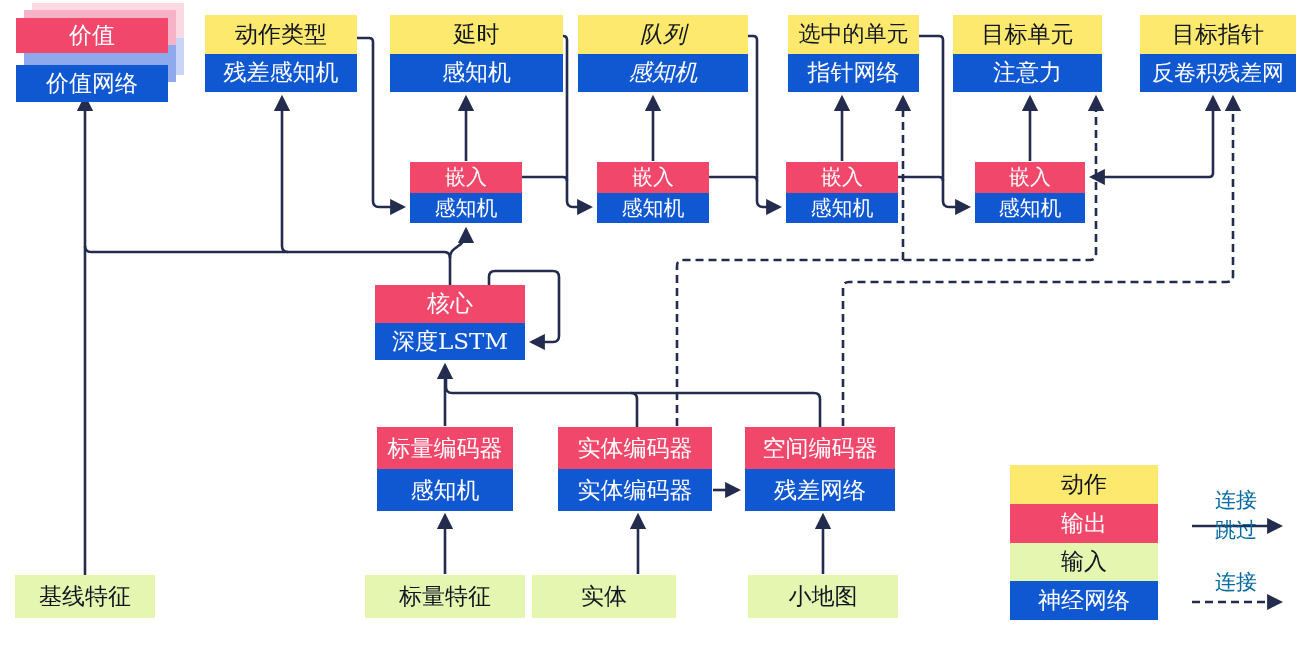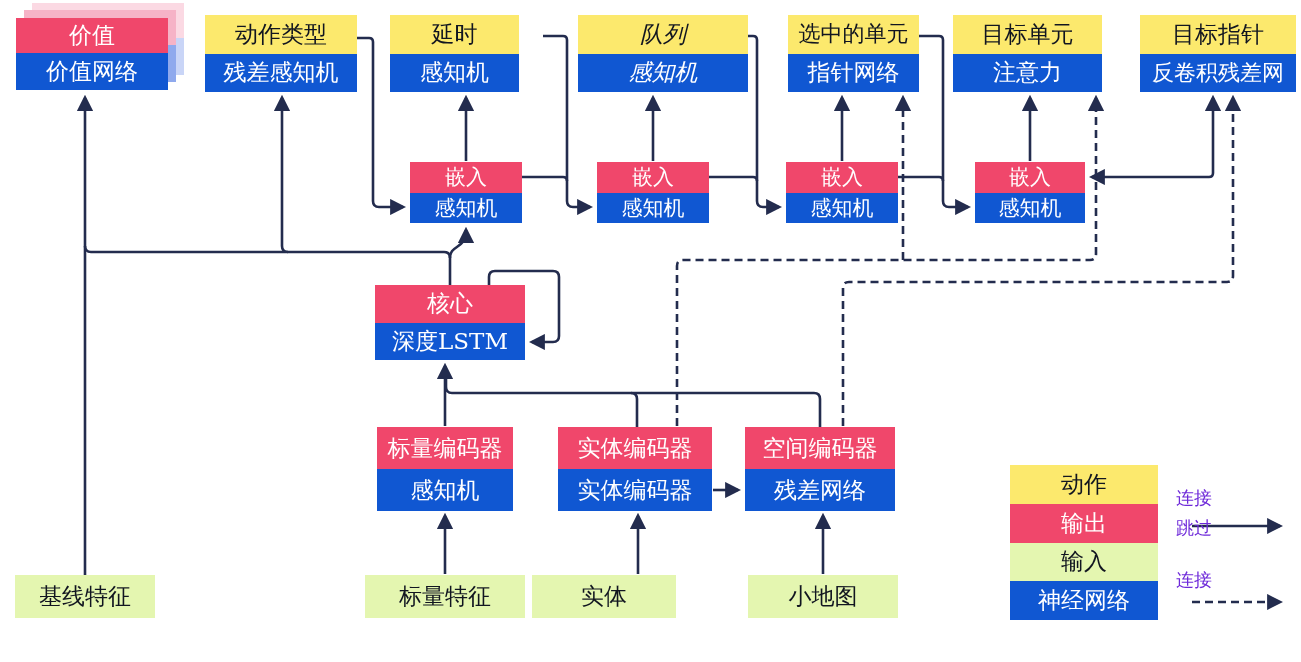--- a/index.html
+++ b/index.html
@@ -25,21 +25,21 @@
   .echo{position:absolute;z-index:0;display:flex;flex-direction:column;}
   .echo div{height:35px;}
   .echo div + div{height:37px;}
   .echo1 .e-top{background:#f6b3c7;}
   .echo1 .e-bot{background:#8fa9ed;}
   .echo2 .e-top{background:#fbd9e3;}
   .echo2 .e-bot{background:#c9d5f7;}
   
   .legend-stack{position:absolute;left:1010px;top:465px;width:148px;z-index:2;display:flex;flex-direction:column;}
   .legend-stack .band{height:38.75px;font-size:23px;}
-  .legend-label{position:absolute;z-index:2;width:120px;font-size:18px;color:#6d28d9;}
+  .legend-label{position:absolute;z-index:2;width:120px;text-align:center;font-size:21px;color:#0369a1;}
 </style>
 </head>
 <body>
 
 <div id="stage">
 
   <div class="echo echo2" style="left:32px;top:3px;width:152px;">
     <div class="e-top"></div>
     <div class="e-bot"></div>
   </div>
@@ -89,29 +89,29 @@
         <path d="M677 426 L677 266 Q677 260 683 260 L1090 260 Q1096 260 1096 254 L1096 98" marker-end="url(#arr)"></path>
         <path d="M903 260 L903 98" marker-end="url(#arr)"></path>
         <path d="M843 426 L843 288 Q843 282 849 282 L1227 282 Q1233 282 1233 276 L1233 98" marker-end="url(#arr)"></path>
         <path d="M1192 602 L1280 602" marker-end="url(#arr)"></path>
       </g>
     </g>
   </svg>
 
   <div class="node row-act" style="left:16px;top:18px;width:152px;">
     <div class="band red" style="height:35px;">价值</div>
-    <div class="band blue" style="height:37px;">价值网络</div>
+    <div class="band blue" style="height:37px;margin-top:12px;">价值网络</div>
   </div>
 
   <div class="node row-act" style="left:205px;top:15px;width:152px;">
     <div class="band yellow">动作类型</div>
     <div class="band blue">残差感知机</div>
   </div>
 
-  <div class="node row-act" style="left:390px;top:15px;width:129px;border-radius:10px;">
+  <div class="node row-act" style="left:390px;top:15px;width:173px;border-radius:10px;">
     <div class="band yellow">延时</div>
     <div class="band blue">感知机</div>
   </div>
 
   <div class="node row-act" style="left:578px;top:15px;width:170px;font-style:italic;">
     <div class="band yellow">队列</div>
     <div class="band blue">感知机</div>
   </div>
 
   <div class="node row-act" style="left:788px;top:15px;width:131px;">

